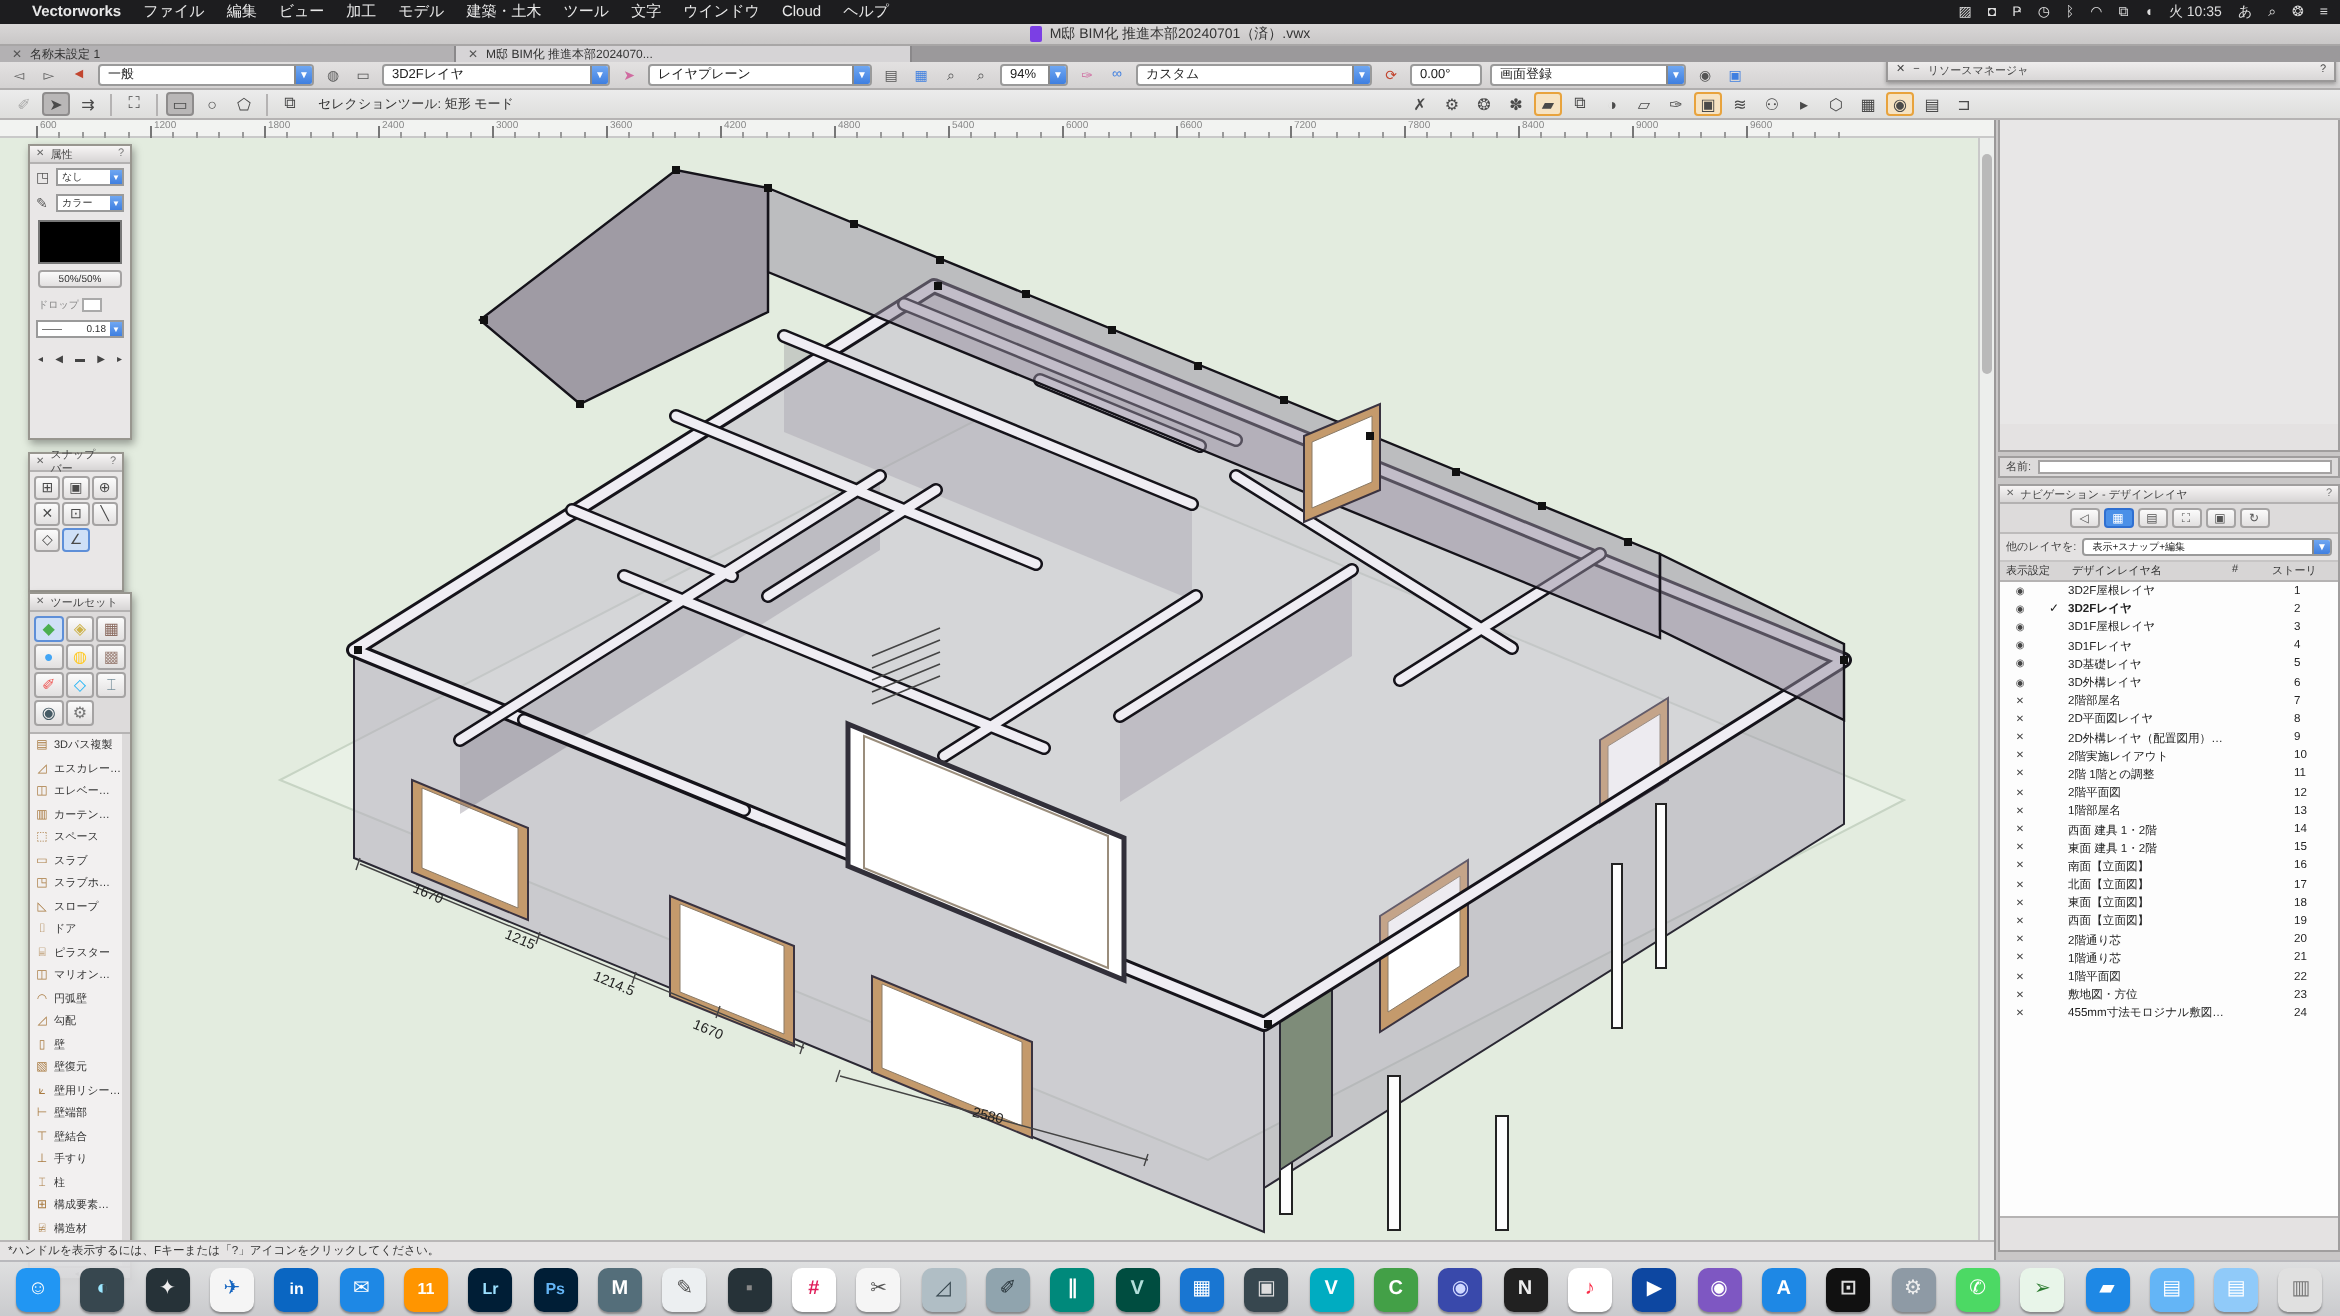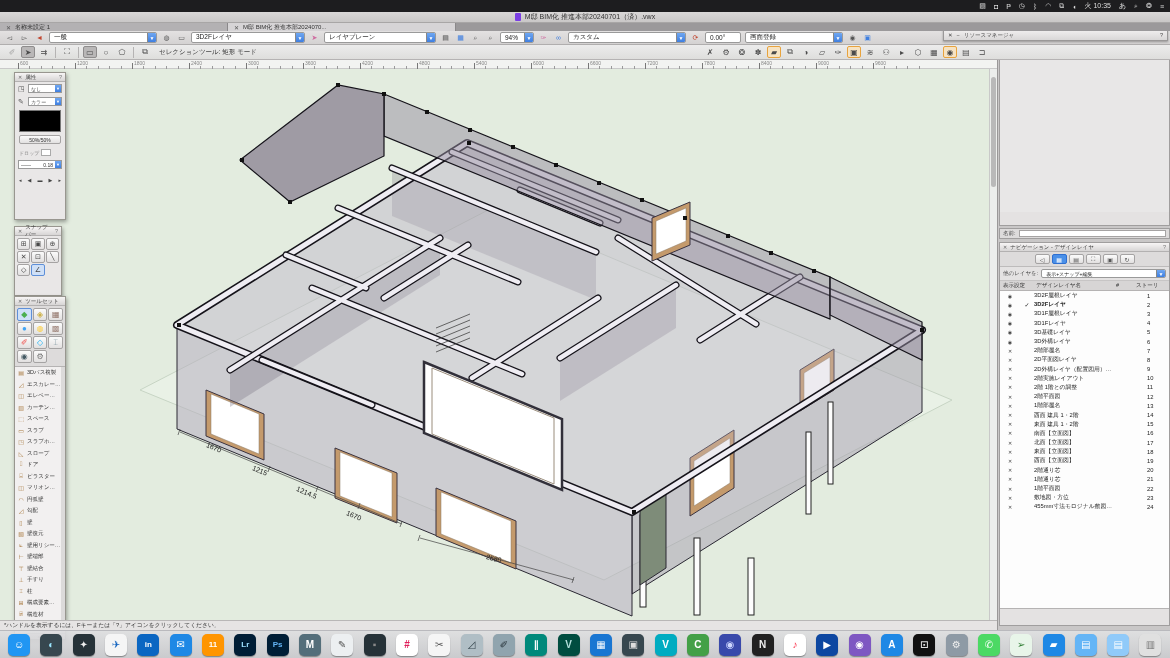--- a/index.html
+++ b/index.html
@@ -145,20 +145,34 @@
   .dk{width:22px;height:22px;border-radius:5px;display:flex;align-items:center;justify-content:center;
     font-size:10px;font-weight:bold;box-shadow:0 1px 1px rgba(0,0,0,.35);}
 </style>
 </head>
 <body>
 
 <div id="screen">
 
   <div id="menubar">
     <span class="apple"></span>
+    <div id="menus">
+        <span class="mi app">Vectorworks</span>
+        <span class="mi">ファイル</span>
+        <span class="mi">編集</span>
+        <span class="mi">ビュー</span>
+        <span class="mi">加工</span>
+        <span class="mi">モデル</span>
+        <span class="mi">建築・土木</span>
+        <span class="mi">ツール</span>
+        <span class="mi">文字</span>
+        <span class="mi">ウインドウ</span>
+        <span class="mi">Cloud</span>
+        <span class="mi">ヘルプ</span>
+      </div>
     <div id="mb-right">
         <span>▨</span>
         <span>◘</span>
         <span>Ҏ</span>
         <span>◷</span>
         <span>ᛒ</span>
         <span>◠</span>
         <span>⧉</span>
         <span>◖</span>
         <span>火 10:35</span>

